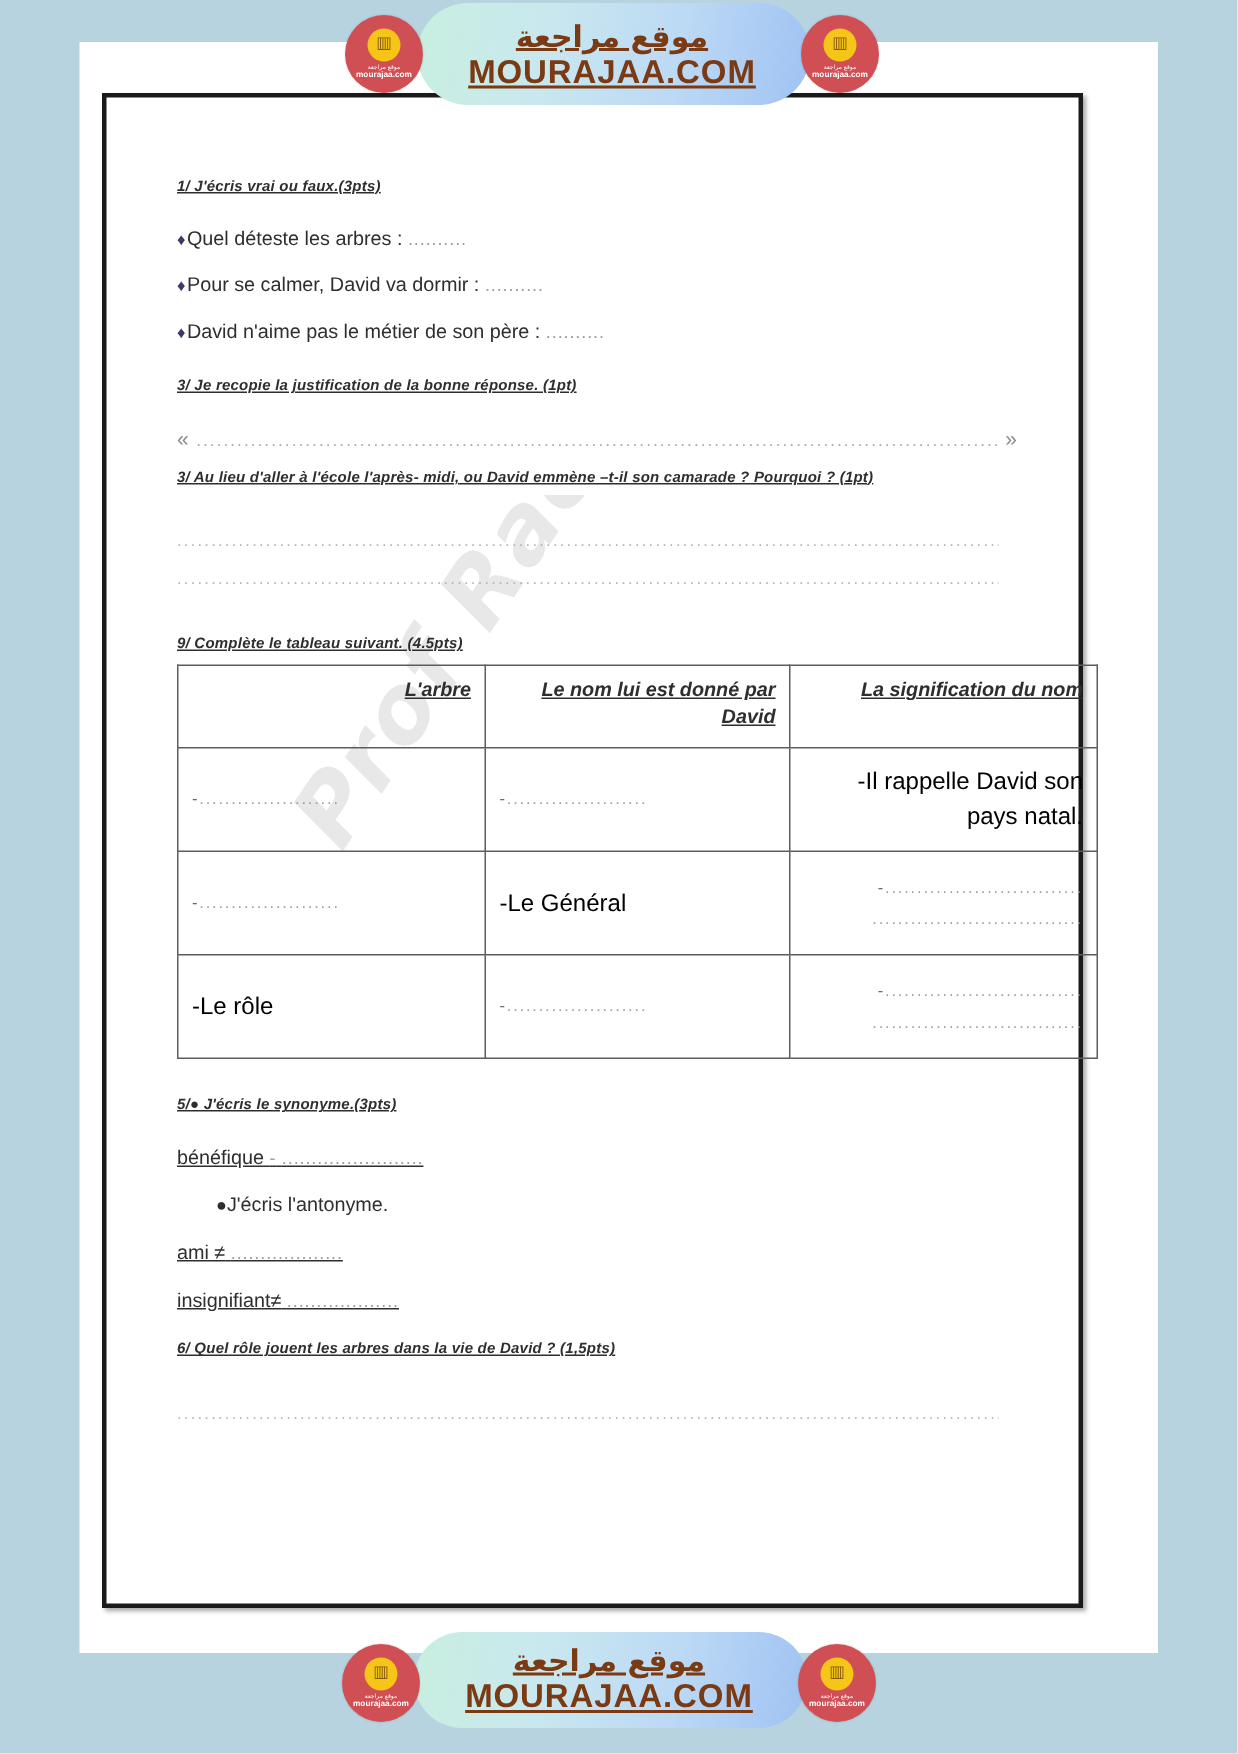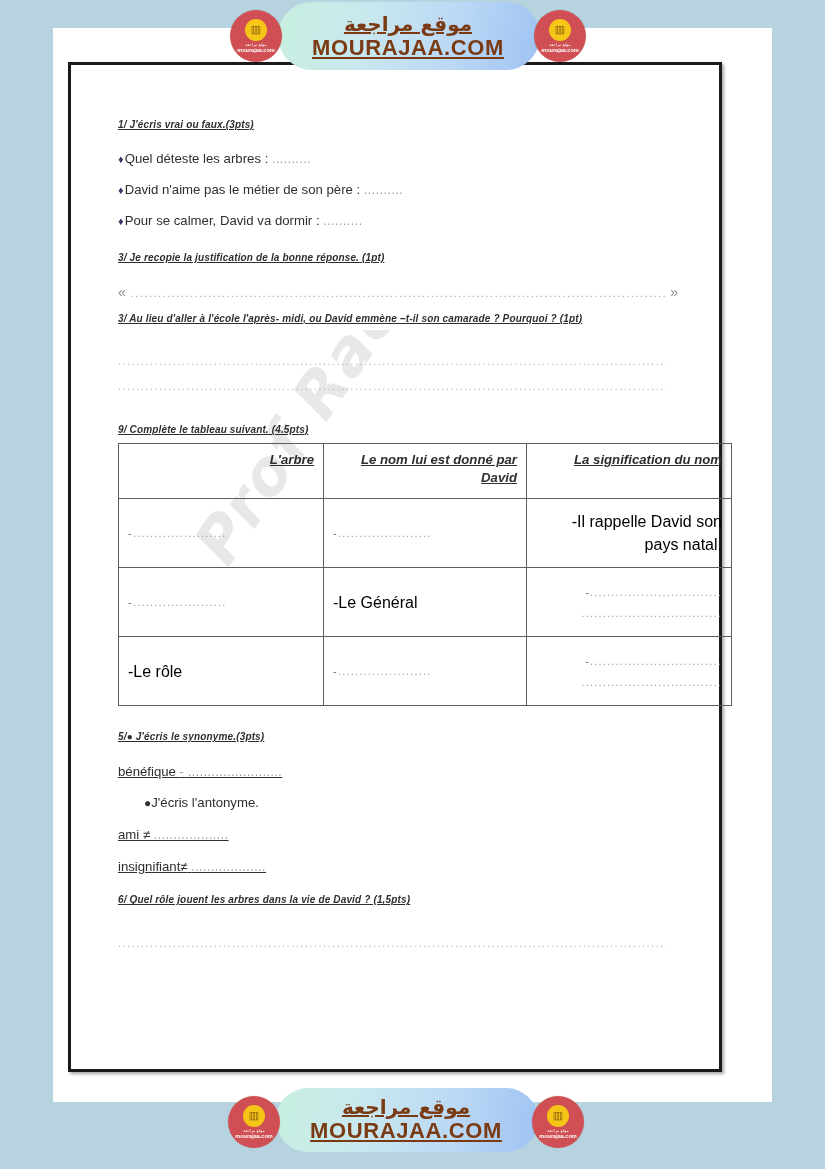--- a/index.html
+++ b/index.html
@@ -320,24 +320,24 @@
 </div>
 
 <div class="content">
 
   <div class="q-title">1/ J'écris vrai ou faux.(3pts)</div>
   <div class="spacer-8"></div>
   <div class="bullet-line">
     <span class="lozenge">♦</span><span>Quel déteste les arbres : </span><span class="dots-inline">..........</span>
   </div>
   <div class="bullet-line">
+    <span class="lozenge">♦</span><span>Pour se calmer, David va dormir : </span><span class="dots-inline">..........</span>
+  </div>
+  <div class="bullet-line">
     <span class="lozenge">♦</span><span>David n'aime pas le métier de son père : </span><span class="dots-inline">..........</span>
-  </div>
-  <div class="bullet-line">
-    <span class="lozenge">♦</span><span>Pour se calmer, David va dormir : </span><span class="dots-inline">..........</span>
   </div>
 
   <div class="spacer-12"></div>
 
   <div class="q-title">3/ Je recopie la justification de la bonne réponse. (1pt)</div>
   <div class="spacer-12"></div>
   <div class="quote-row">
     <span class="guillemet">«</span>
     <span class="dot-fill">........................................................................................................................................</span>
     <span class="guillemet">»</span>

